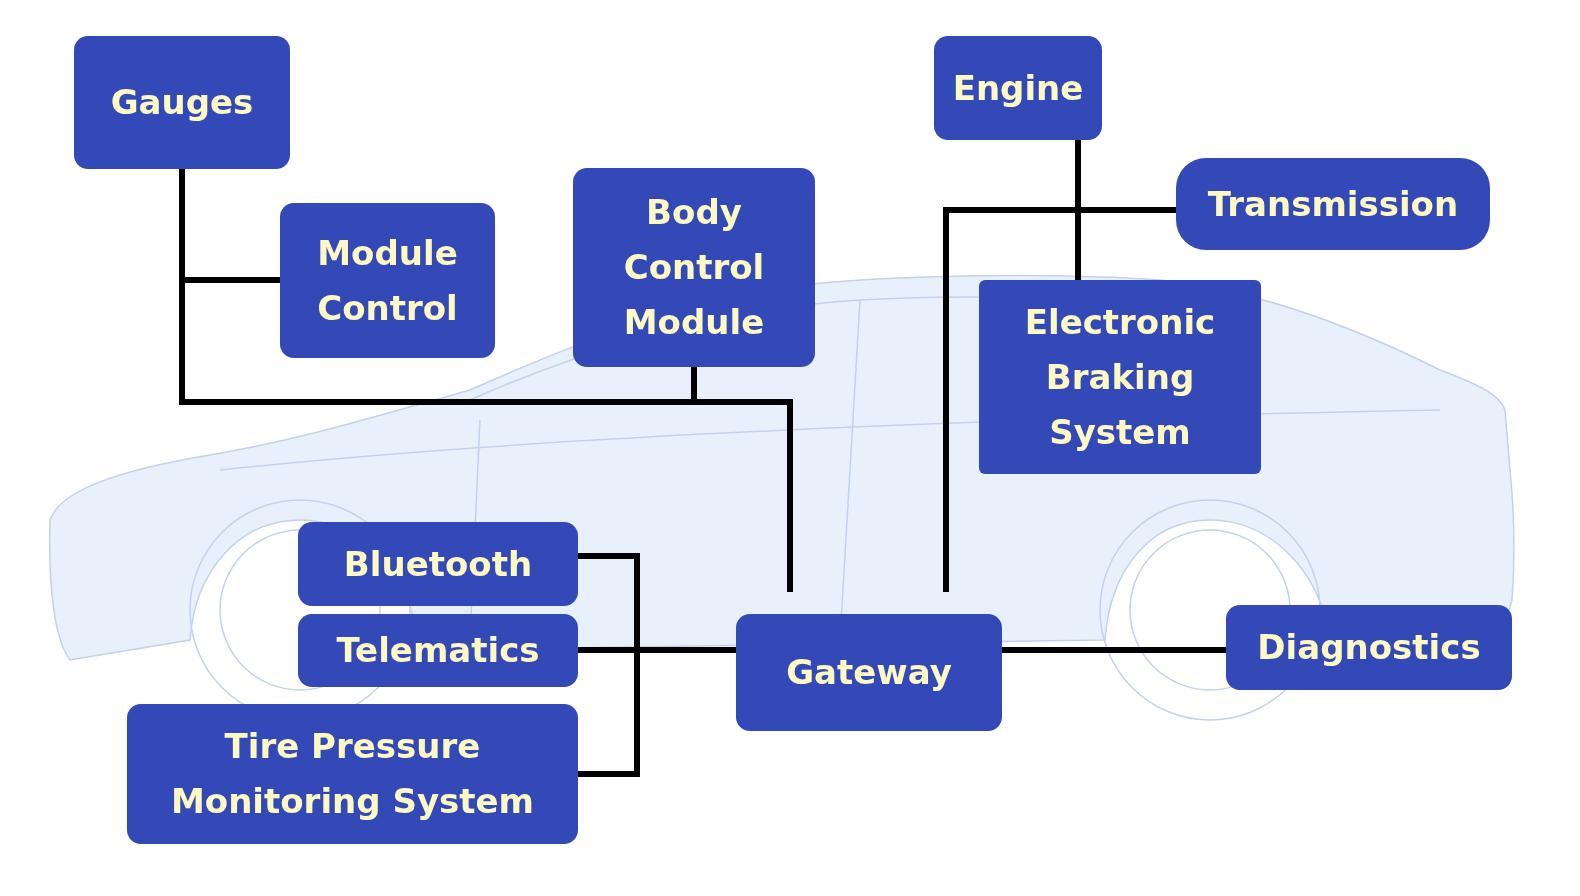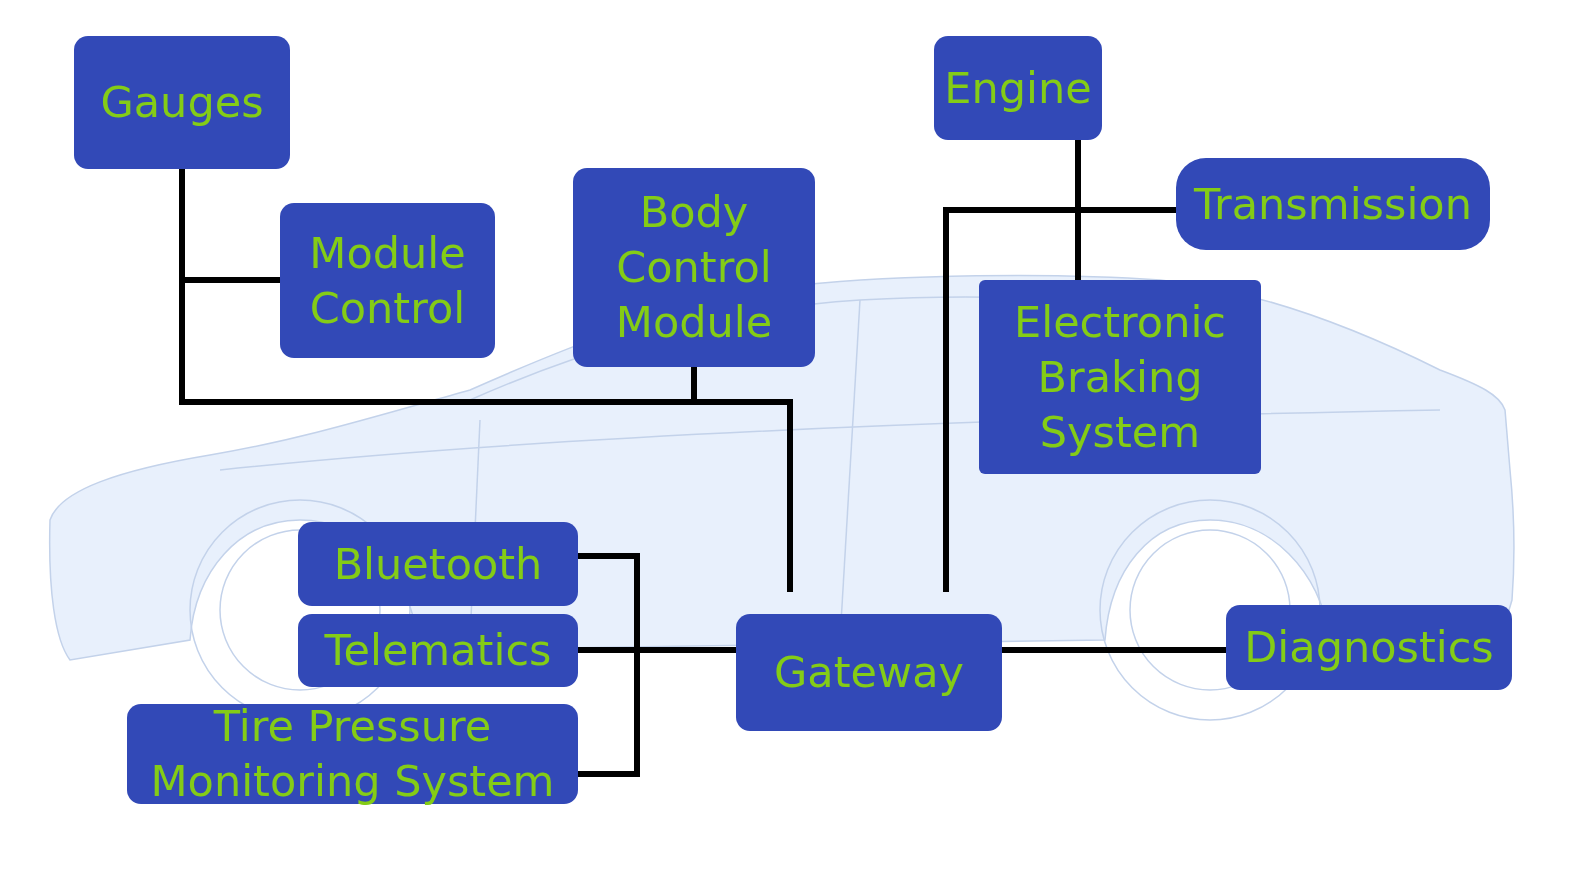--- a/index.html
+++ b/index.html
@@ -1,19 +1,19 @@
 <!DOCTYPE html>
 <html><head>
 <meta charset="utf-8">
 <style>
   html,body{margin:0;padding:0;background:#ffffff;}
   body{width:1580px;height:896px;position:relative;overflow:hidden;font-family:"DejaVu Sans","Liberation Sans",sans-serif;}
   #car{position:absolute;left:0;top:0;width:1580px;height:896px;}
   #wires{position:absolute;left:0;top:0;width:1580px;height:896px;}
-  .node{position:absolute;background:#3249b7;border-radius:14px;color:#84cc16;display:flex;align-items:center;justify-content:center;text-align:center;font-size:43px;font-weight:normal;line-height:55px;white-space:pre-line;box-sizing:border-box;}
+  .node{position:absolute;background:#3249b7;border-radius:14px;color:#fef9c3;display:flex;align-items:center;justify-content:center;text-align:center;font-size:34px;font-weight:bold;line-height:55px;white-space:pre-line;box-sizing:border-box;}
 </style>
 </head>
 <body>
 
 <svg id="car" viewBox="0 0 1580 896">
   <g fill="#e8f0fc" stroke="#c3d2ea" stroke-width="1.5">
     <path d="M50 520 C60 490 120 470 210 455 C300 440 380 415 470 390 C560 350 680 300 800 285 C900 275 1050 272 1160 280 C1260 290 1360 330 1440 370 C1480 385 1500 395 1505 410 L1510 470 C1515 520 1515 560 1512 600 L1500 640 L1330 640 C1320 570 1270 520 1210 520 C1150 520 1110 570 1105 640 L420 650 C410 570 360 520 300 520 C240 520 195 570 190 640 L70 660 C55 640 48 590 50 520 Z"></path>
   </g>
   <g fill="none" stroke="#c3d2ea" stroke-width="1.5">
     <path d="M470 400 C560 360 700 310 860 300 C1000 292 1120 300 1220 320"></path>
@@ -46,16 +46,16 @@
 <div class="node" style="left:573px;top:168px;width:242px;height:199px;">Body
 Control
 Module</div>
 <div class="node" style="left:934px;top:36px;width:168px;height:104px;">Engine</div>
 <div class="node" style="left:1176px;top:158px;width:314px;height:92px;border-radius:30px;">Transmission</div>
 <div class="node" style="left:979px;top:280px;width:282px;height:194px;border-radius:6px;">Electronic
 Braking
 System</div>
 <div class="node" style="left:298px;top:522px;width:280px;height:84px;">Bluetooth</div>
 <div class="node" style="left:298px;top:614px;width:280px;height:73px;">Telematics</div>
-<div class="node" style="left:127px;top:704px;width:451px;height:100px;">Tire Pressure
+<div class="node" style="left:127px;top:704px;width:451px;height:140px;">Tire Pressure
 Monitoring System</div>
 <div class="node" style="left:736px;top:590px;width:266px;height:117px;margin-top:24px;">Gateway</div>
 <div class="node" style="left:1226px;top:605px;width:286px;height:85px;">Diagnostics</div>
 
 </body></html>

